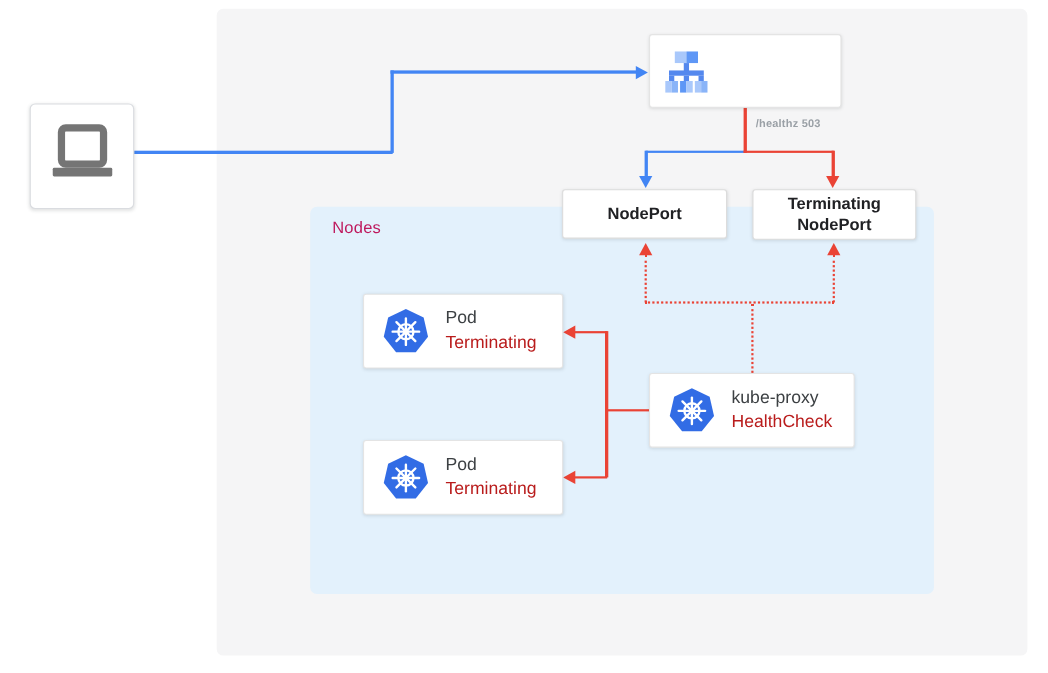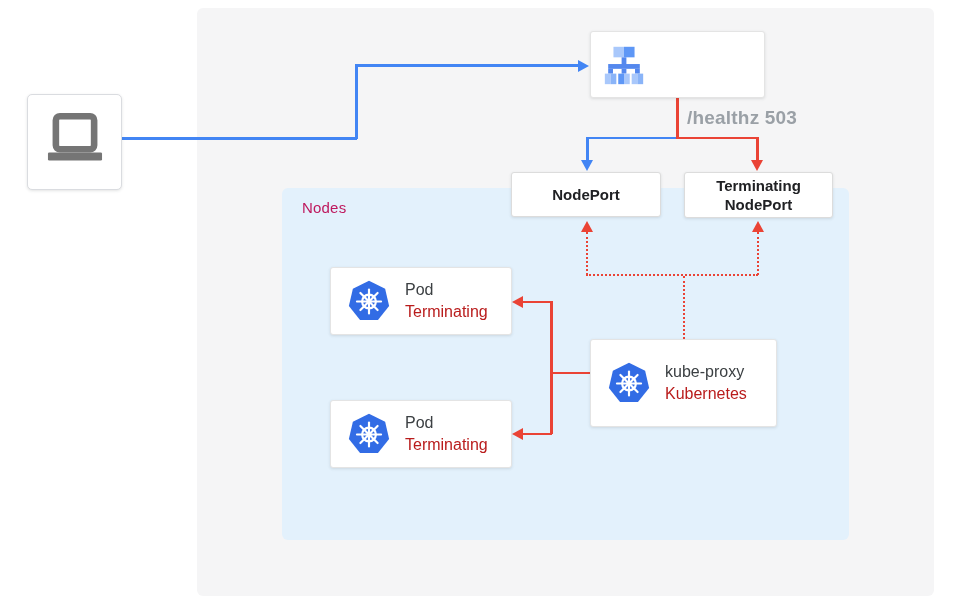--- a/index.html
+++ b/index.html
@@ -31,26 +31,26 @@
   .clb-card{left:590px;top:31px;width:175px;height:67px;
     display:flex;align-items:center;padding-left:10px;}
   .clb-text{font-size:16px;line-height:21px;color:#80868b;margin-left:12px;}
   .port-card{display:flex;align-items:center;justify-content:center;text-align:center;
     font-weight:bold;color:#202124;font-size:15px;line-height:19px;border-color:#dcdcdc;}
   .nodeport-card{left:511px;top:172px;width:150px;height:45px;}
   .hcnp-card{left:684px;top:172px;width:149px;height:46px;}
   .entity-card{display:flex;align-items:center;padding-left:16px;}
   .pod1-card{left:330px;top:267px;width:182px;height:68px;}
   .pod2-card{left:330px;top:400px;width:182px;height:68px;}
-  .kp-card{left:590px;top:339px;width:187px;height:88px;}
+  .kp-card{left:590px;top:339px;width:187px;height:68px;}
   .entity-text{margin-left:14px;font-size:16px;line-height:22px;}
   .entity-title{color:#3c4043;}
   .entity-sub{color:#b91c1c;}
   .healthz{
-    left:687px;top:107px;font-size:19px;font-weight:bold;color:#9aa0a6;letter-spacing:.2px;
+    left:687px;top:107px;font-size:10px;font-weight:bold;color:#9aa0a6;letter-spacing:.2px;
   }
   
   .seg{position:absolute;}
   .h-blue{height:2.5px;background:var(--blue,#4285f4);}
   .v-blue{width:2.5px;background:var(--blue,#4285f4);}
   .h-red{height:2.5px;background:var(--red,#ea4335);}
   .v-red{width:2.5px;background:var(--red,#ea4335);}
   .v-dot{width:0;border-left:2.5px dotted var(--red,#ea4335);}
   .h-dot{height:0;border-top:2.5px dotted var(--red,#ea4335);}
   
@@ -207,15 +207,15 @@
           <line x1="50" y1="50" x2="70" y2="30"></line>
         <line x1="50" y1="50" x2="30" y2="70"></line>
           <line x1="50" y1="50" x2="70" y2="70"></line>
       </g>
       <circle cx="50" cy="50" r="16" fill="none" stroke="#ffffff" stroke-width="5"></circle>
       <circle cx="50" cy="50" r="6" fill="#ffffff"></circle>
     </svg>
   </span>
   <div class="entity-text">
     <div class="entity-title">kube-proxy</div>
-    <div class="entity-sub">Kubernetes</div>
+    <div class="entity-sub">HealthCheck</div>
   </div>
 </div>
 
 </body></html>

